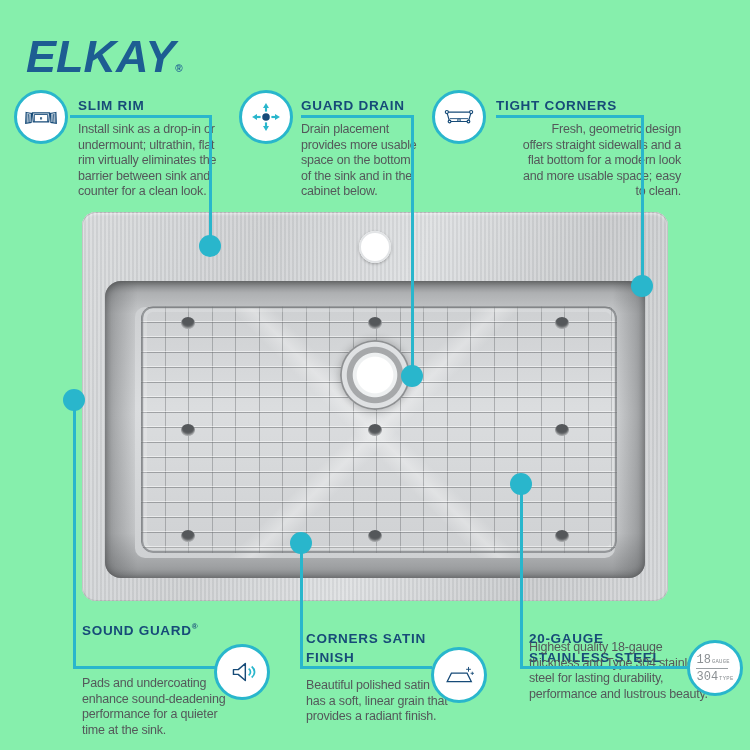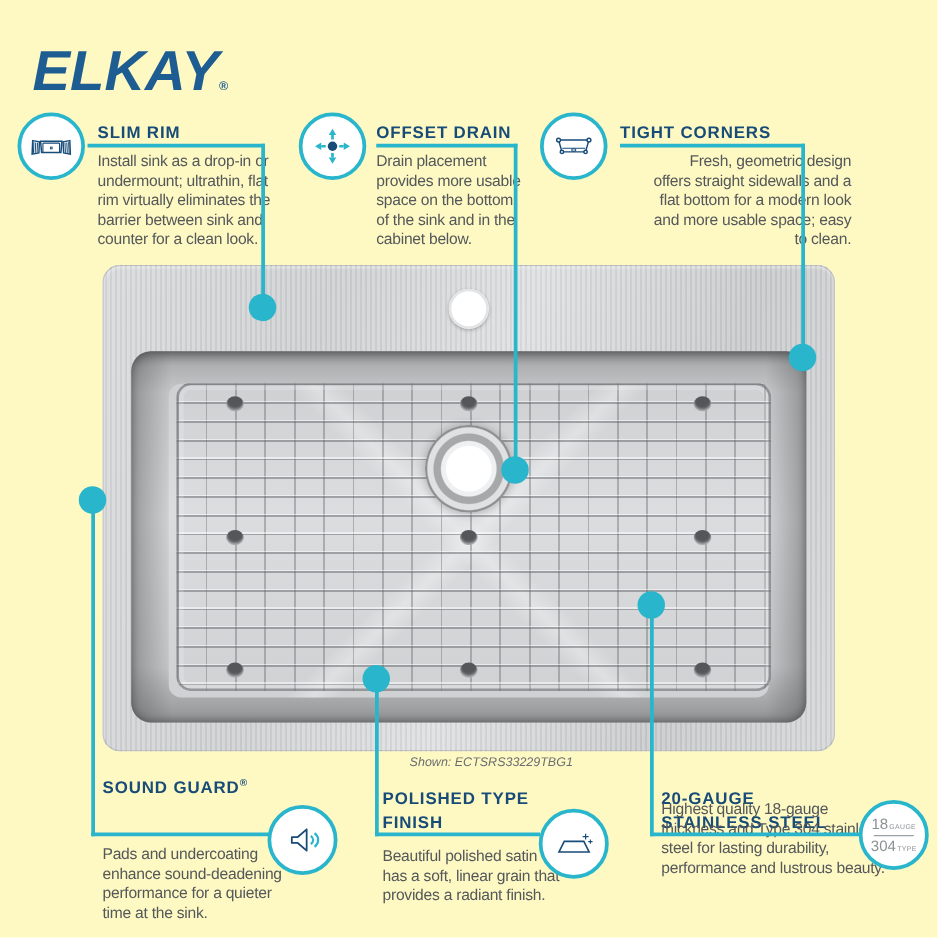--- a/index.html
+++ b/index.html
@@ -1,16 +1,16 @@
 <!DOCTYPE html>
 <html><head>
 <meta charset="utf-8">
 <style>
   html,body{margin:0;padding:0;background:#fff;}
-  #stage{position:relative;width:750px;height:750px;background:#fef9c3;overflow:hidden;
+  #stage{position:relative;width:750px;height:750px;background:#86efac;overflow:hidden;
          font-family:"Liberation Sans","DejaVu Sans",sans-serif;}
   
   .logo{position:absolute;left:26px;top:34px;color:#1d5d92;font-size:45px;font-weight:700;
         font-style:italic;letter-spacing:0px;line-height:1;}
   .logo .reg{font-size:10px;font-style:normal;vertical-align:baseline;}
   
   .title{position:absolute;color:#174b78;font-size:13.5px;font-weight:700;letter-spacing:.7px;
          line-height:19px;white-space:pre-line;}
   .title sup{font-size:8px;letter-spacing:0;}
   .body{position:absolute;color:#54585a;font-size:12.5px;letter-spacing:-.2px;line-height:15.5px;
@@ -19,21 +19,21 @@
            font-size:10px;font-style:italic;}
   
   .line{position:absolute;background:#29b6cc;z-index:5;}
   .dot{position:absolute;width:22px;height:22px;border-radius:50%;background:#29b6cc;z-index:6;}
   
   .circ{position:absolute;width:54px;height:54px;border-radius:50%;background:#fff;
         border:3.5px solid #29b6cc;box-sizing:border-box;display:flex;align-items:center;
         justify-content:center;z-index:7;}
   .circ.lg{width:56px;height:56px;}
   
-  .badge-in{display:flex;flex-direction:column;align-items:center;color:#8b9093;line-height:1;}
+  .badge-in{display:flex;flex-direction:column;align-items:flex-start;color:#8b9093;line-height:1;font-family:Liberation Mono, monospace;}
   .badge-row{display:flex;align-items:baseline;gap:1px;padding:2px 0;}
   .badge-row .num{font-size:12px;}
   .badge-row .unit{font-size:5.5px;letter-spacing:.3px;}
   .badge-div{width:32px;height:1px;background:#9aa0a3;}
   
   .photo{position:absolute;left:82px;top:212px;width:586px;height:389px;border-radius:14px;
          background:linear-gradient(103deg,#d7d9db 0%,#cdcfd1 28%,#dddfe1 52%,#c7c9cb 78%,#d4d6d8 100%);
          box-shadow:inset 0 0 0 1px #b9bbbd, inset 0 2px 3px rgba(255,255,255,.6);z-index:1;}
   .photo::after{content:"";position:absolute;inset:0;border-radius:14px;
          background:repeating-linear-gradient(90deg,rgba(255,255,255,.14) 0 2px,rgba(60,62,64,.05) 2px 4px);}
@@ -79,21 +79,20 @@
     <div class="clip" style="left:473px;top:105px;"></div>
     <div class="clip" style="left:99px;top:212px;"></div>
     <div class="clip" style="left:286px;top:212px;"></div>
     <div class="clip" style="left:473px;top:212px;"></div>
     <div class="clip" style="left:99px;top:318px;"></div>
     <div class="clip" style="left:286px;top:318px;"></div>
     <div class="clip" style="left:473px;top:318px;"></div>
     <div class="drain"></div>
   </div>
 
-  <div class="caption">Shown: ECTSRS33229TBG1</div>
 
   <div class="line" style="left:70px;top:115px;width:142px;height:3px;"></div>
   <div class="line" style="left:209px;top:115px;width:3px;height:133px;"></div>
   <div class="dot" style="left:199px;top:235px;"></div>
 
   <div class="line" style="left:301px;top:115px;width:113px;height:3px;"></div>
   <div class="line" style="left:411px;top:115px;width:3px;height:263px;"></div>
   <div class="dot" style="left:401px;top:365px;"></div>
 
   <div class="line" style="left:496px;top:115px;width:148px;height:3px;"></div>
@@ -141,21 +140,21 @@
             <path d="M20 4.5 L16.7 10 L23.3 10 Z" stroke="none"></path>
           <path d="M20 26 L20 30" fill="none"></path>
             <path d="M20 35.5 L16.7 30 L23.3 30 Z" stroke="none"></path>
           <path d="M14 20 L10 20" fill="none"></path>
             <path d="M4.5 20 L10 16.7 L10 23.3 Z" stroke="none"></path>
           <path d="M26 20 L30 20" fill="none"></path>
             <path d="M35.5 20 L30 16.7 L30 23.3 Z" stroke="none"></path>
         </g>
       </svg>
     </div>
-    <div class="title" style="left:301px;top:96px;">OFFSET DRAIN</div>
+    <div class="title" style="left:301px;top:96px;">GUARD DRAIN</div>
     <div class="body" style="left:301px;top:122px;width:145px;">Drain placement
 provides more usable
 space on the bottom
 of the sink and in the
 cabinet below.</div>
   </div>
 
   <div>
     <div class="circ" style="left:432px;top:90px;">
       <svg width="36" height="36" viewBox="0 0 40 40" fill="none" stroke="#174b78" stroke-width="1.3">
@@ -192,21 +191,21 @@
   </div>
 
   <div>
     <div class="circ lg" style="left:431px;top:647px;">
       <svg width="38" height="38" viewBox="0 0 40 40" fill="none" stroke="#174b78" stroke-width="1.3">
         <path d="M12 18 L28.5 18 L33 27 L7.5 27 Z"></path>
         <path d="M30 11.5 L30 16.5 M27.5 14 L32.5 14" stroke-width="1"></path>
         <path d="M34 16.5 L34 20 M32.2 18.2 L35.8 18.2" stroke-width="0.9"></path>
       </svg>
     </div>
-    <div class="title" style="left:306px;top:629px;">POLISHED TYPE
+    <div class="title" style="left:306px;top:629px;">CORNERS SATIN
 FINISH</div>
     <div class="body" style="left:306px;top:678px;width:170px;">Beautiful polished satin
 has a soft, linear grain that
 provides a radiant finish.</div>
   </div>
 
   <div>
     <div class="circ lg" style="left:687px;top:640px;">
       <div class="badge-in">
         <div class="badge-row">

